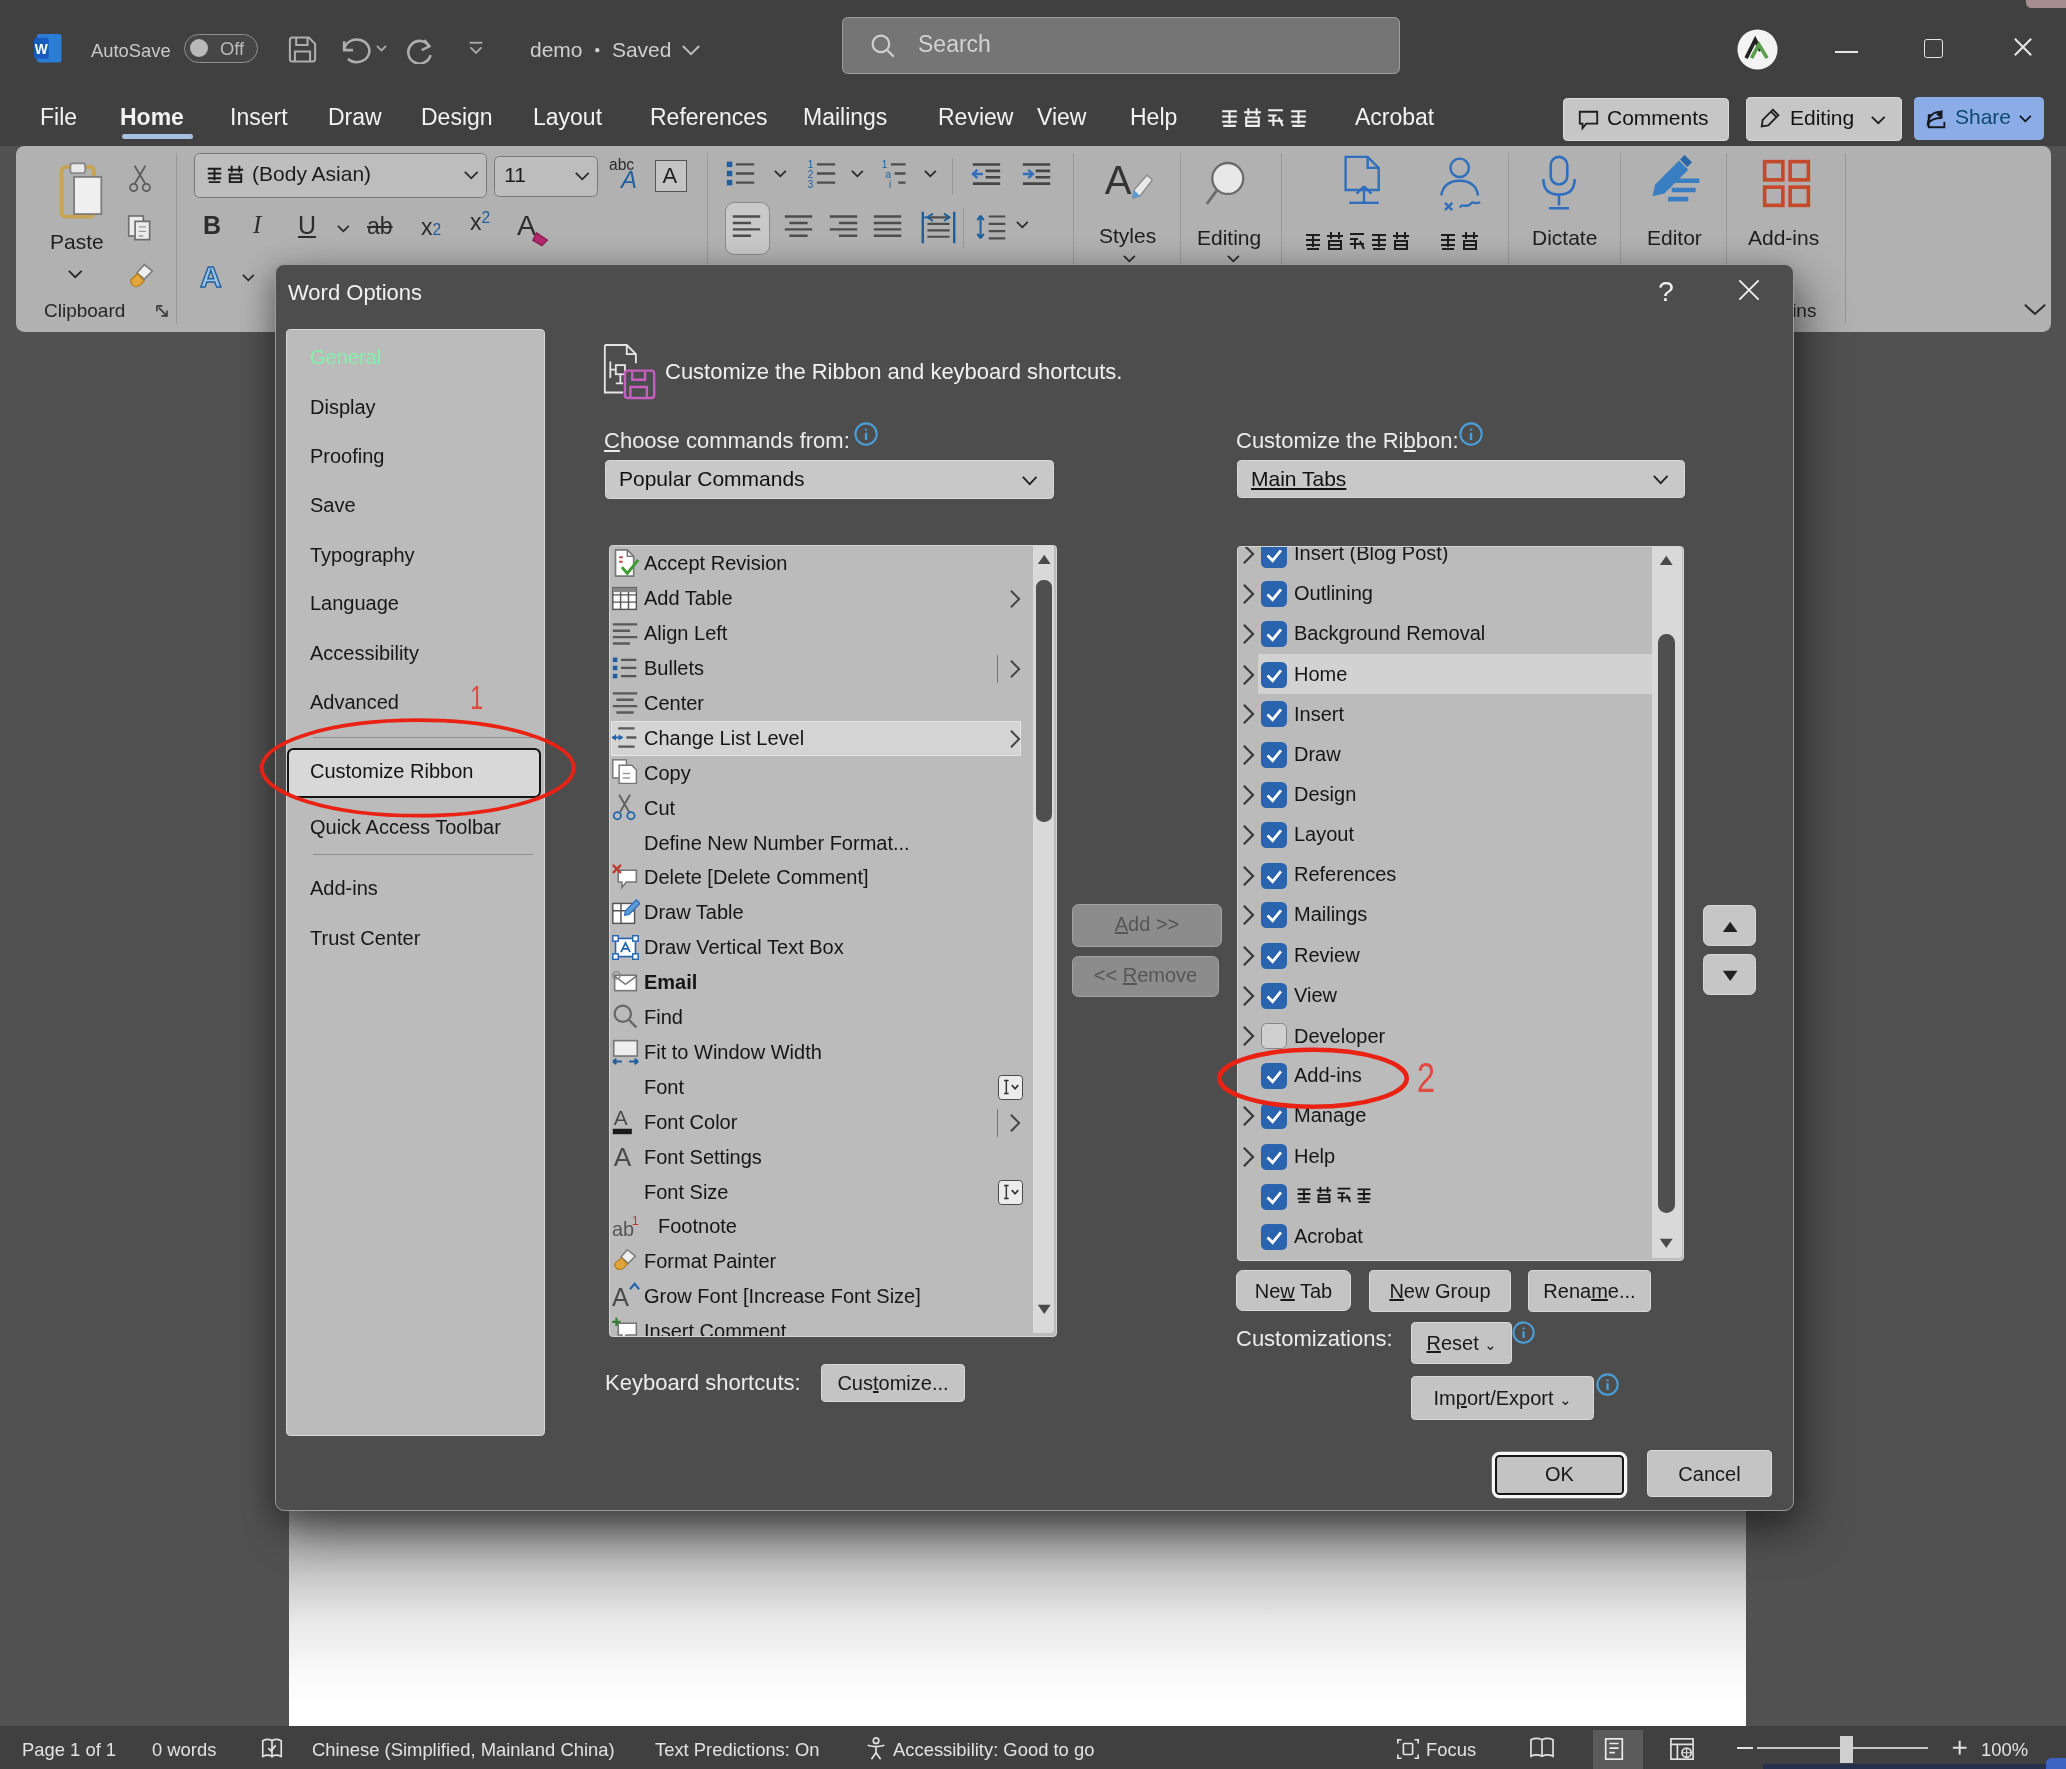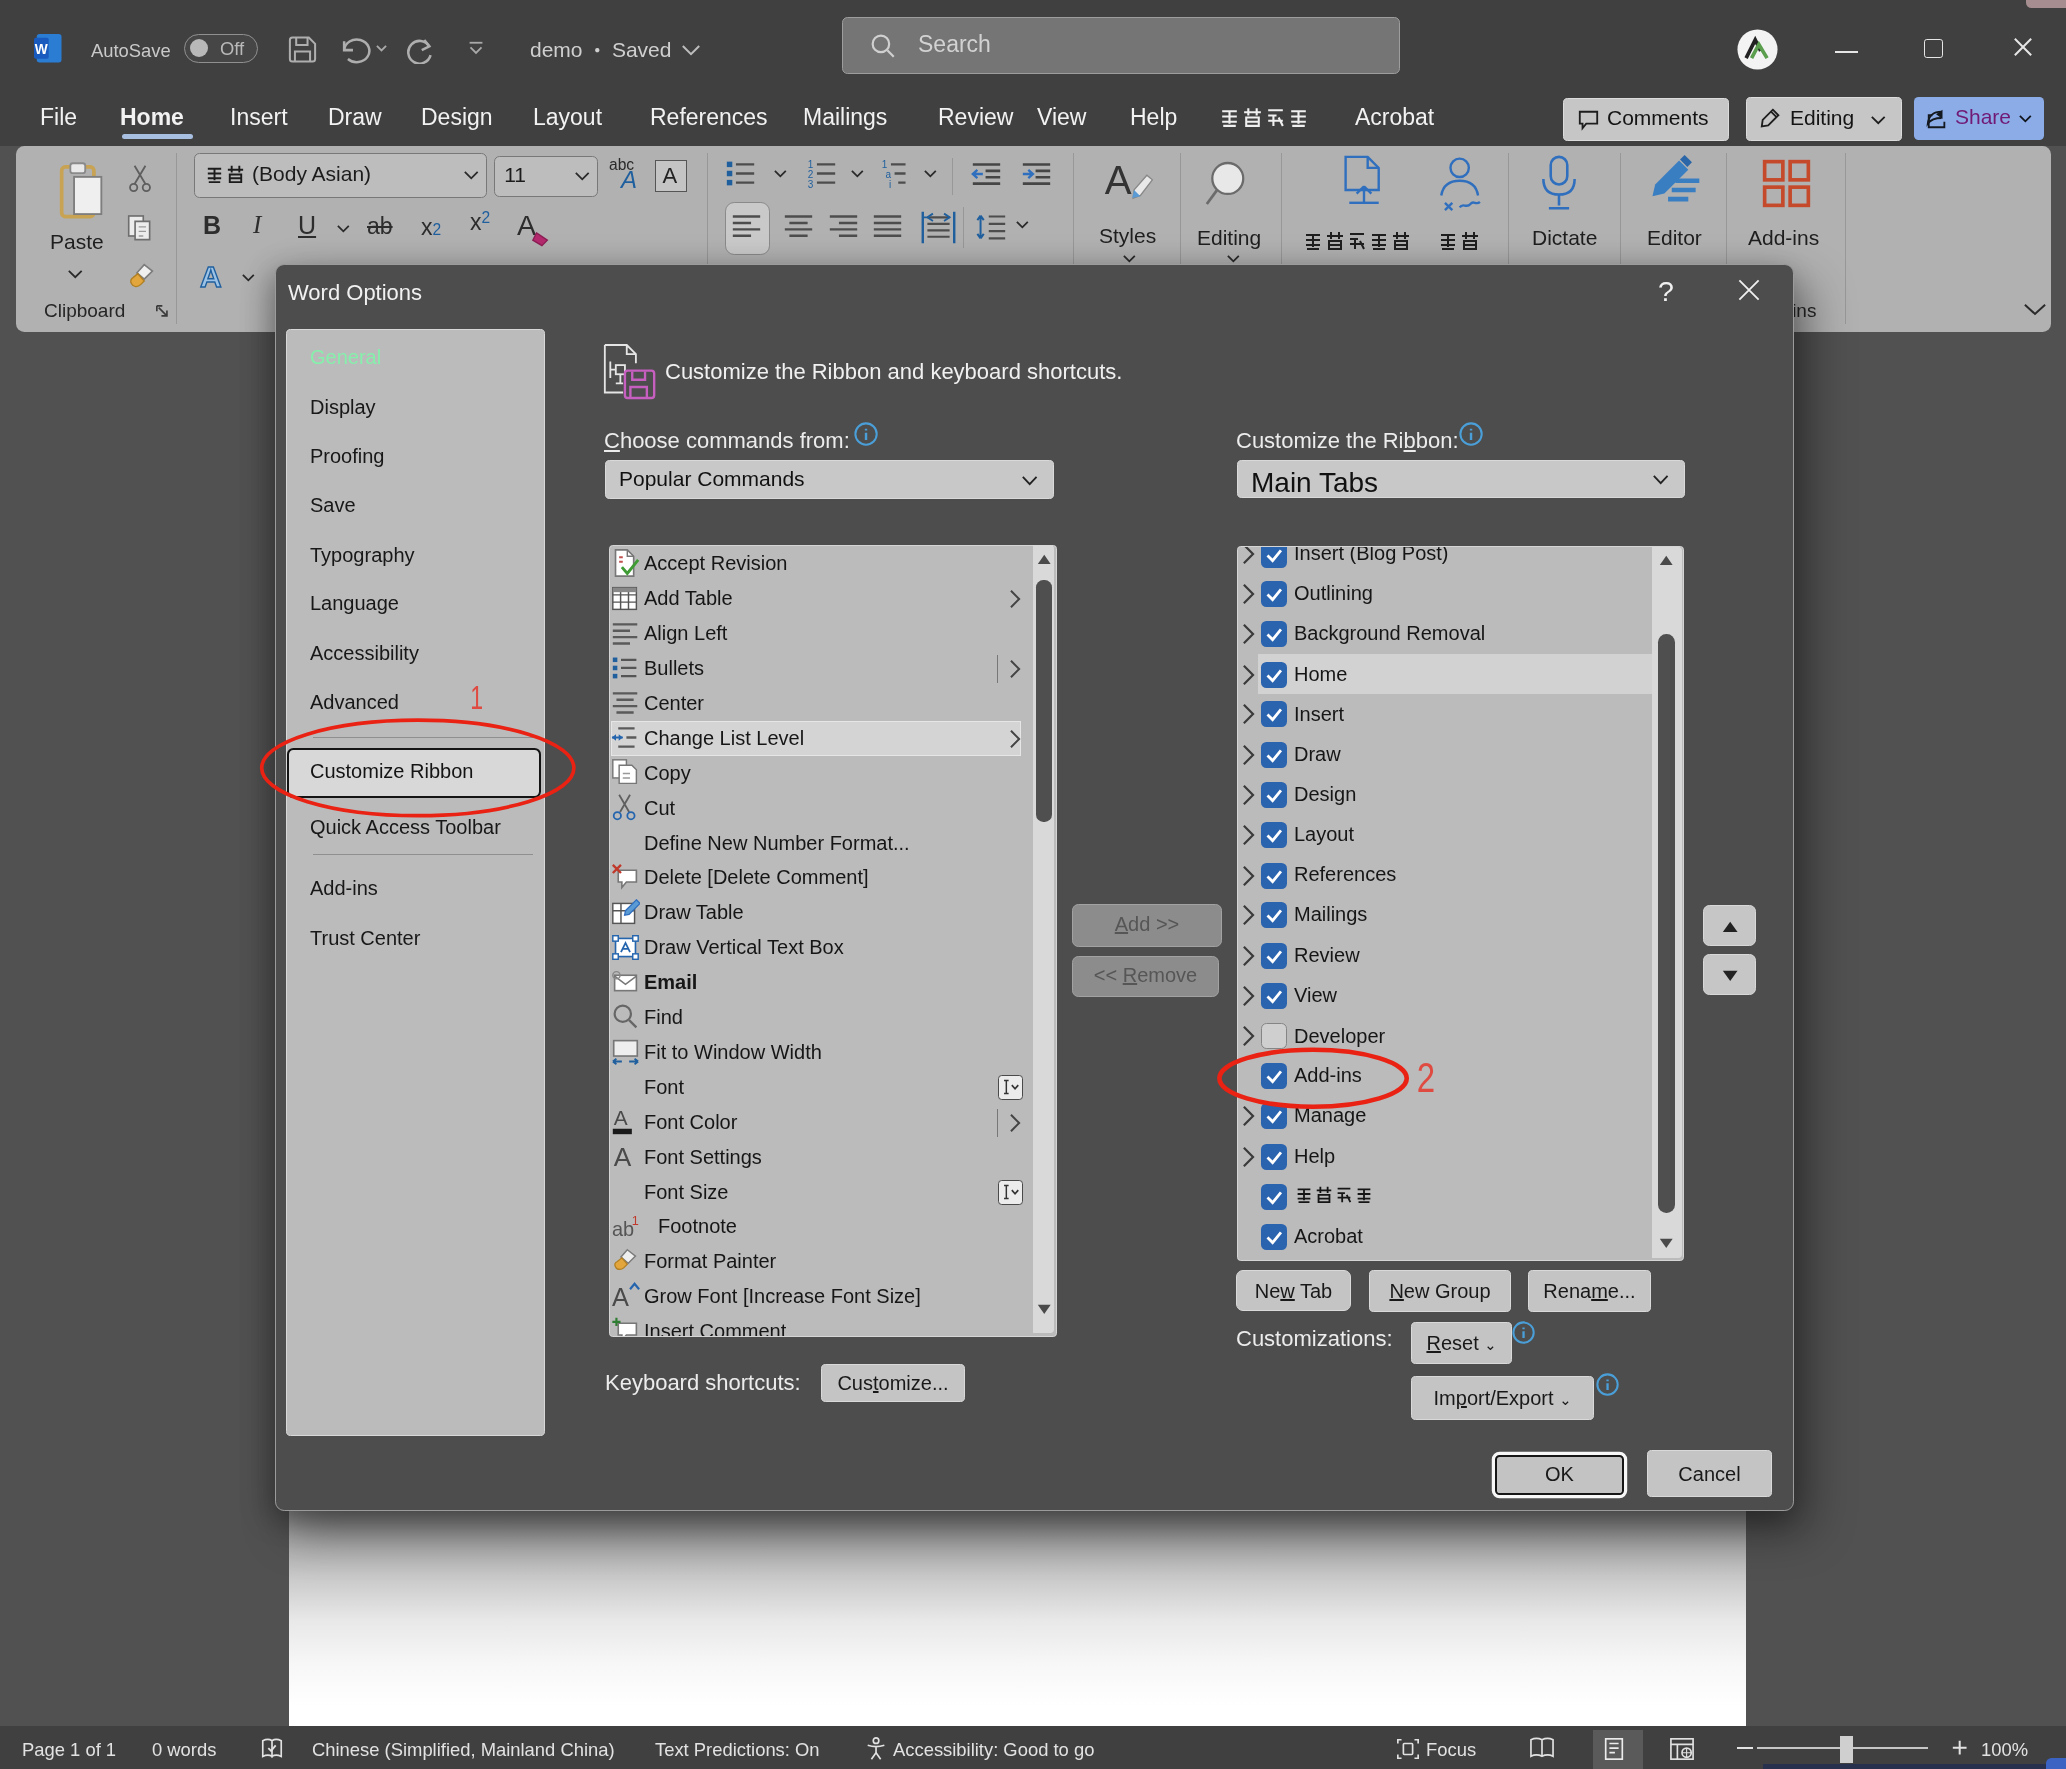--- a/index.html
+++ b/index.html
@@ -136,21 +136,21 @@
       </svg>
     </div>
 <div class="ab" style="left:1914px;top:97px;width:130px;height:43px;background:#8cace8;border-radius:4.6px;">
 <svg class="ab" style="left:11px;top:10px;" width="24" height="23" viewBox="0 0 26 25">
         <g fill="none" stroke="#14191f" stroke-width="2">
           <path d="M12 8 L19 3 L19 13z" fill="#14191f" stroke="none"></path>
           <path d="M18 5c-9 0-14 5-15 13 3-4 7-6 15-6"></path>
           <path d="M8 9H4v13h17v-6"></path>
         </g>
       </svg>
-<div class="ab txt" style="left:41px;top:8.3px;font-size:21px;color:#701a75;">Share</div>
+<div class="ab txt" style="left:41px;top:8.3px;font-size:21px;color:#0c4a6e;">Share</div>
 <svg class="ab" style="left:104px;top:17.4px;" width="14.7" height="10" viewBox="0 0 16 11">
         <path d="M2 2l6 6 6-6" fill="none" stroke="#10151c" stroke-width="2"></path>
       </svg>
     </div>
 <div class="ab" style="left:15.6px;top:146px;width:2035px;height:186px;background:#b1b1b1;border-radius:8.3px;"></div>
 <div class="ab" style="left:176px;top:153px;width:0.9px;height:171px;background:#989898;"></div>
 <div class="ab" style="left:707px;top:153px;width:0.9px;height:171px;background:#989898;"></div>
 <div class="ab" style="left:1073px;top:153px;width:0.9px;height:171px;background:#989898;"></div>
 <div class="ab" style="left:1180px;top:153px;width:0.9px;height:171px;background:#989898;"></div>
 <div class="ab" style="left:1281px;top:153px;width:0.9px;height:171px;background:#989898;"></div>
@@ -569,21 +569,21 @@
         <path d="M13 7.2v2M13 11.5v8" stroke="#4a9fd8" stroke-width="2.6"></path>
       </svg>
     </div>
 <div class="ab" style="left:605px;top:460px;width:449px;height:39px;background:#c8c8c8;border:1.8px solid #d9d9d9;border-radius:4.6px;box-sizing:border-box;">
 <div class="ab txt" style="left:13px;top:6.4px;font-size:21px;color:#111;">Popular Commands</div>
 <svg class="ab" style="right:14.7px;top:13.8px;" width="17.4" height="12" viewBox="0 0 19 13">
         <path d="M2 2l7.5 8 7.5-8" fill="none" stroke="#222" stroke-width="2"></path>
       </svg>
     </div>
 <div class="ab" style="left:1237px;top:460px;width:448px;height:38px;background:#c8c8c8;border:1.8px solid #d9d9d9;border-radius:4.6px;box-sizing:border-box;">
-<div class="ab txt" style="left:13px;top:6.4px;font-size:28px;color:#111;">Main Tabs</div>
+<div class="ab txt" style="left:13px;top:6.4px;font-size:21px;color:#111;text-decoration:underline;">Main Tabs</div>
 <svg class="ab" style="right:14.7px;top:13px;" width="17.4" height="12" viewBox="0 0 19 13">
         <path d="M2 2l7.5 8 7.5-8" fill="none" stroke="#222" stroke-width="2"></path>
       </svg>
     </div>
 <div class="ab" id="llist" style="left:609px;top:545px;width:446px;height:790px;background:#bbbbbb;border:0.9px solid #d5d5d5;border-radius:3.7px;overflow:hidden;">
 <div class="ab" style="left:0.9px;top:175px;width:410px;height:35px;background:#d4d4d4;border:0.9px solid #e6e6e6;box-sizing:border-box;"></div>
 <div class="ab" style="left:0.9px;top:2.8px;">
         <svg width="29" height="29" viewBox="0 0 32 32">
           <path d="M5 1h13l7 7v22H5z" fill="#fff" stroke="#777" stroke-width="1.8"></path>
           <path d="M18 1v7h7" fill="none" stroke="#777" stroke-width="1.6"></path>

